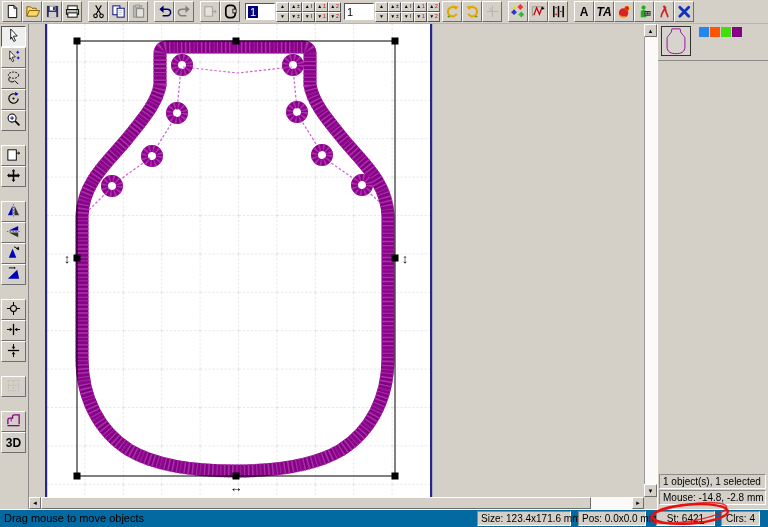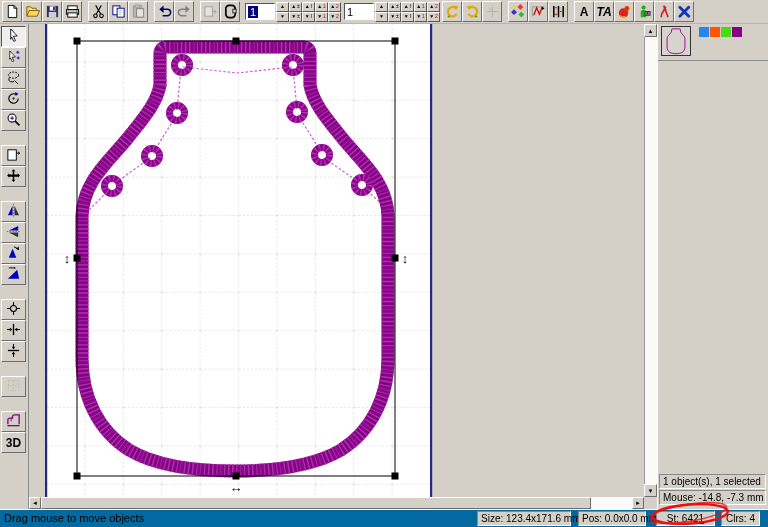--- a/index.html
+++ b/index.html
@@ -575,21 +575,21 @@
         </svg>
       </div>
       <div class="swatches" data-name="color-swatches">
           <div class="sw" data-name="thread-color-swatch" style="background: rgb(34, 136, 238);"></div>
           <div class="sw" data-name="thread-color-swatch" style="background: rgb(255, 85, 0);"></div>
           <div class="sw" data-name="thread-color-swatch" style="background: rgb(68, 221, 17);"></div>
           <div class="sw" data-name="thread-color-swatch" style="background: rgb(136, 0, 136);"></div>
         </div>
     </div>
     <div class="infobox objinfo" data-name="objects-info">1 object(s), 1 selected</div>
-    <div class="infobox mouseinfo" data-name="mouse-position-info">Mouse: -14.8, -7.3 mm</div>
+    <div class="infobox mouseinfo" data-name="mouse-position-info">Mouse: -14.8, -2.8 mm</div>
   </div>
 
   <div class="statusbar" data-name="status-bar">
     <span class="smsg" data-name="status-message">Drag mouse to move objects</span>
     <span class="spanel" id="p-size" data-name="status-size">Size: 123.4x171.6 mm</span>
     <span class="spanel" id="p-pos" data-name="status-position">Pos: 0.0x0.0 mm</span>
     <span class="spanel" id="p-st" data-name="status-stitch-count">St: 6421</span>
     <span class="spanel" id="p-clrs" data-name="status-color-count">Clrs: 4</span>
   </div>
 

